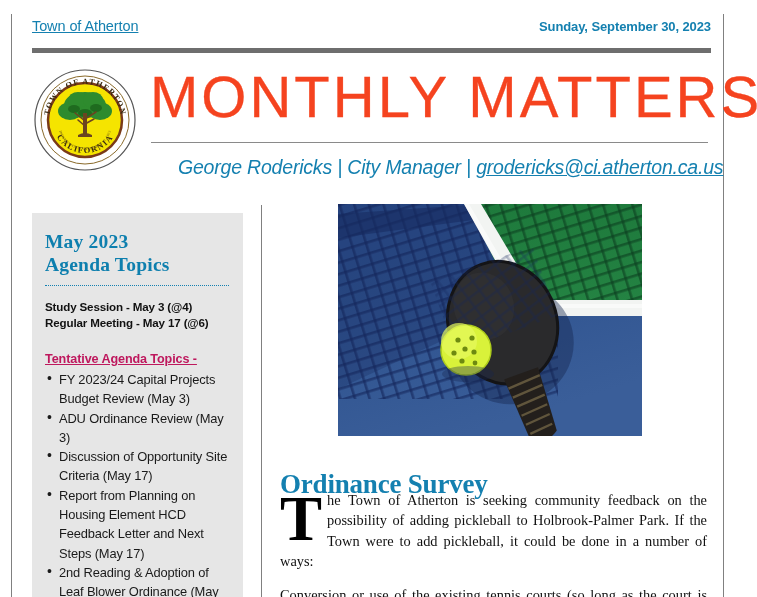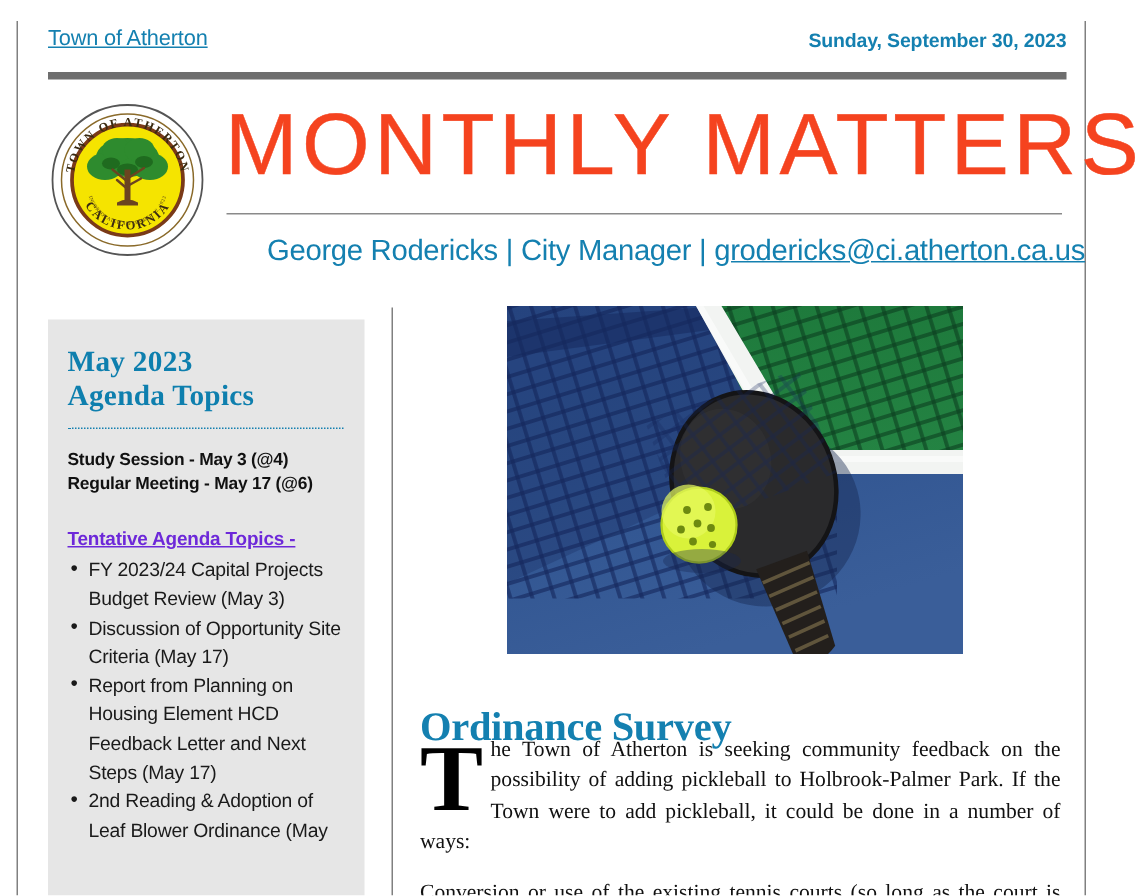--- a/index.html
+++ b/index.html
@@ -108,20 +108,21 @@
     background: #8a8a8a;
   }
   .title-byline {
     position: absolute;
     left: 28px;
     top: 94px;
     font-size: 19.5px;
     color: #1480B0;
     white-space: nowrap;
     letter-spacing: -0.2px;
+    font-style: italic;
   }
   .title-byline .email {
     text-decoration: underline;
     cursor: pointer;
   }
 
   
   .col-divider {
     position: absolute;
     left: 261px;
@@ -162,21 +163,21 @@
     font-weight: bold;
     line-height: 15.5px;
     color: #111111;
     letter-spacing: -0.15px;
   }
   .sb-subheading {
     margin-top: 22px;
     font-size: 12.6px;
     font-weight: bold;
     text-decoration: underline;
-    color: #6d28d9;
+    color: #be185d;
     letter-spacing: -0.1px;
   }
   .sb-list {
     margin: 4px 0 0 0;
     padding: 0;
     list-style: none;
   }
   .sb-list li {
     position: relative;
     padding-left: 14px;
@@ -320,20 +321,21 @@
     <div>Agenda Topics</div>
   </div>
   <div class="sb-dots"></div>
   <div class="sb-meetings">
     <div>Study Session - May 3 (@4)</div>
     <div>Regular Meeting - May 17 (@6)</div>
   </div>
   <div class="sb-subheading">Tentative Agenda Topics -</div>
   <ul class="sb-list">
     <li>FY 2023/24 Capital Projects Budget Review (May 3)</li>
+    <li>ADU Ordinance Review (May 3)</li>
     <li>Discussion of Opportunity Site Criteria (May 17)</li>
     <li>Report from Planning on Housing Element HCD Feedback Letter and Next Steps (May 17)</li>
     <li>2nd Reading &amp; Adoption of Leaf Blower Ordinance (May</li>
   </ul>
 </aside>
 
 <main class="main">
 
   <div class="photo">
     <svg viewBox="0 0 304 232" width="304" height="232" aria-hidden="true">

